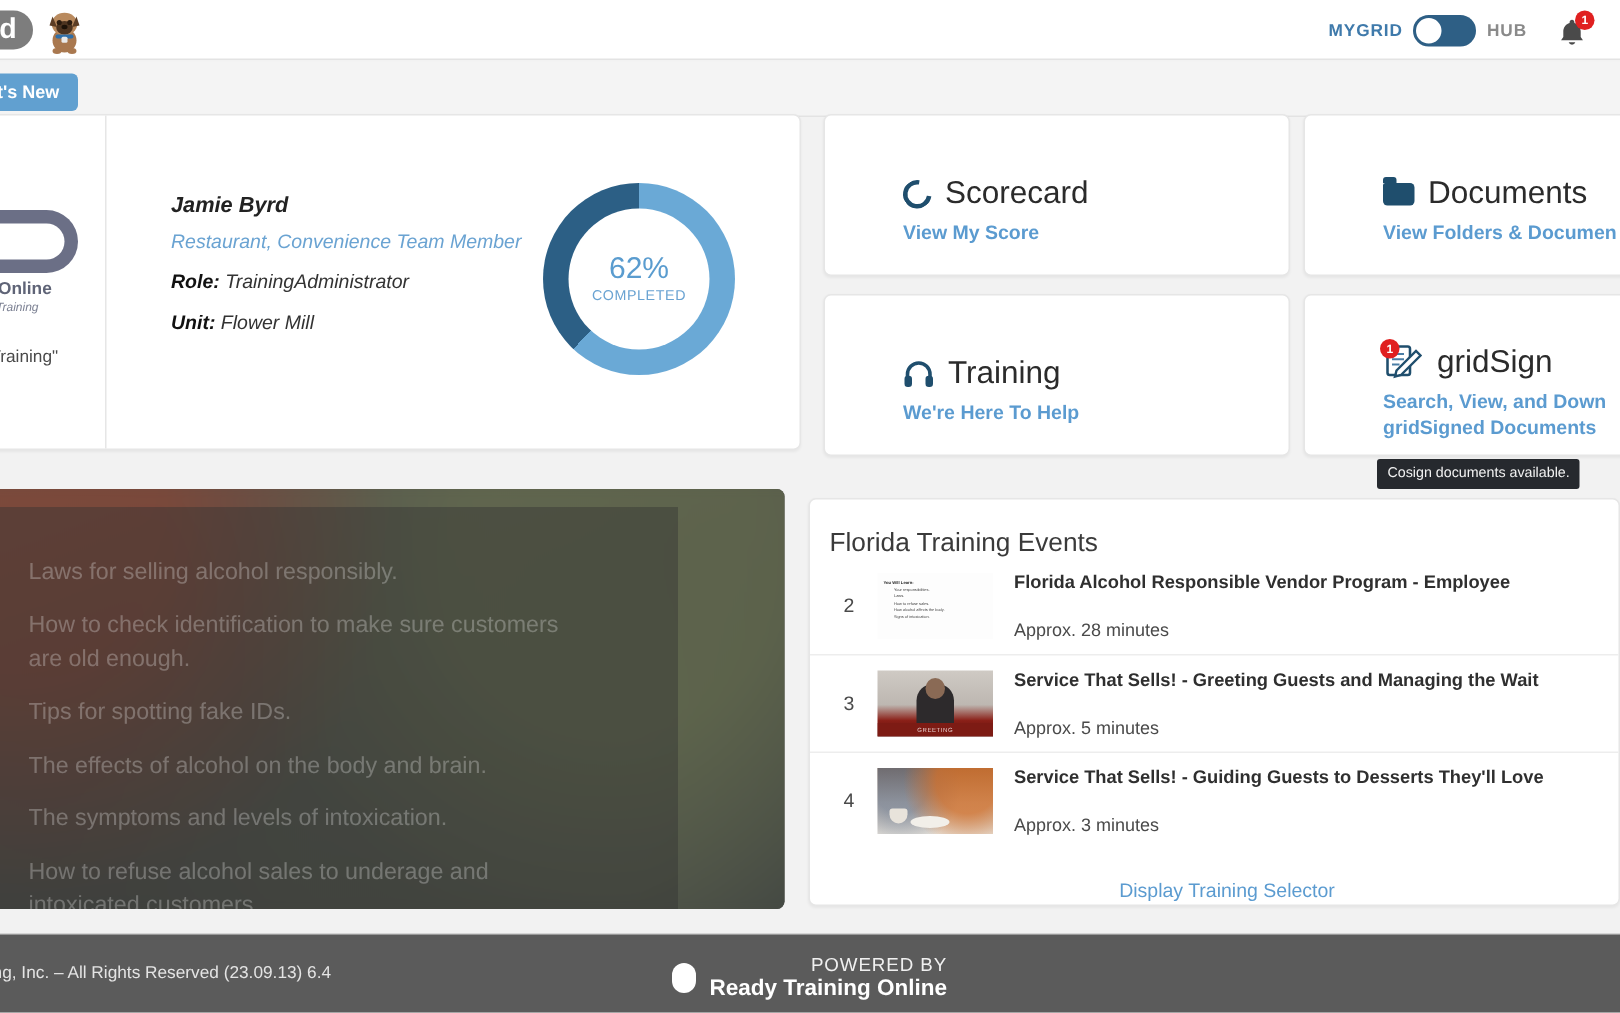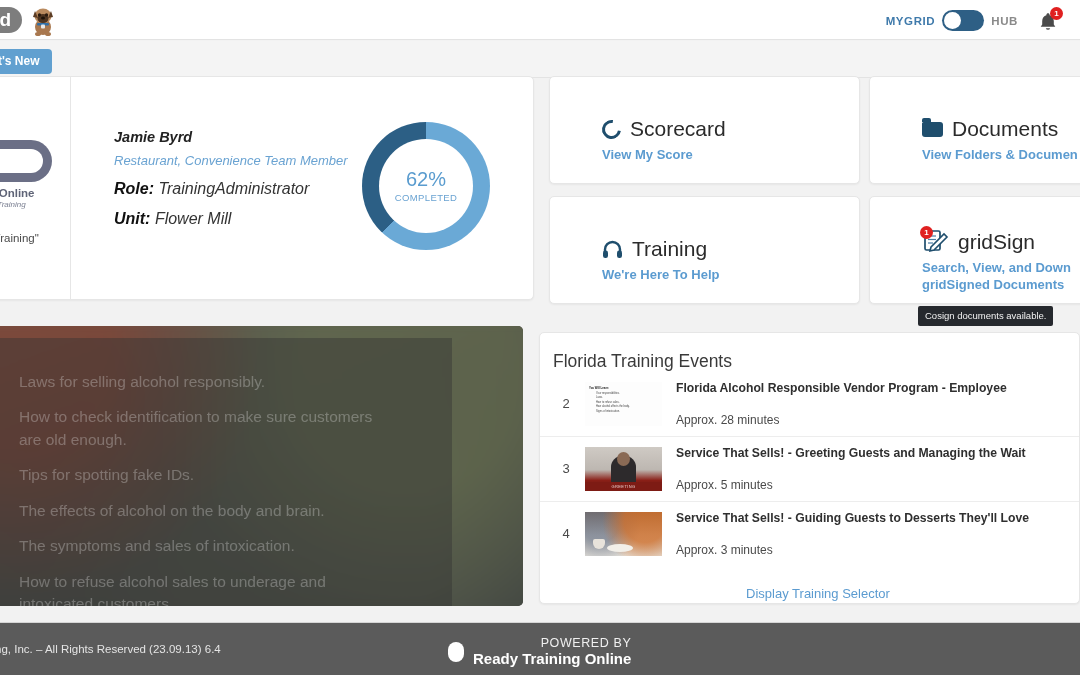--- a/index.html
+++ b/index.html
@@ -113,21 +113,21 @@
   .rto-name { font-size: 11.5px; font-weight: bold; color: #5f6477; margin-top: 5px; }
   .rto-sub { font-size: 8px; font-style: italic; color: #7c8193; margin-top: 1px; }
   .rto-quote {
     font-size: 11.5px; color: #4a4a4a; margin-top: 22px;
     text-align: center; line-height: 1.3;
   }
 
   .profile-info { padding: 52px 0 0 43px; flex: 1; font-style: italic; }
   .p-name { font-size: 14.5px; font-weight: bold; color: #222; }
   .p-role-line { font-size: 13px; color: #6aa3d2; margin-top: 8px; }
-  .p-field { font-size: 16px; color: #333; margin-top: 12px; }
+  .p-field { font-size: 13px; color: #333; margin-top: 12px; }
   .p-field b { color: #111; }
 
   .donut-wrap { position: relative; width: 128px; height: 128px; margin: 45px 43px 0 0; }
   .donut { width: 128px; height: 128px; border-radius: 50%; }
   .donut-hole {
     position: absolute; left: 17px; top: 17px;
     width: 94px; height: 94px; border-radius: 50%;
     background: #ffffff;
     display: flex; flex-direction: column;
     align-items: center; justify-content: center;
@@ -419,21 +419,21 @@
 <div class="tooltip">Cosign documents available.</div>
 
 <div class="video-banner">
   <div class="video-bg"></div>
   <div class="video-scrim"></div>
   <div class="video-bullets" id="video-bullets">
       <p>Laws for selling alcohol responsibly.</p>
       <p>How to check identification to make sure customers are old enough.</p>
       <p>Tips for spotting fake IDs.</p>
       <p>The effects of alcohol on the body and brain.</p>
-      <p>The symptoms and sales of intoxication.</p>
+      <p>The symptoms and levels of intoxication.</p>
       <p>How to refuse alcohol sales to underage and intoxicated customers.</p>
     </div>
 
 </div>
 
 <div class="card events-panel">
   <div class="events-title">Florida Training Events</div>
 
   <div class="event-row">
     <div class="event-num">2</div>

